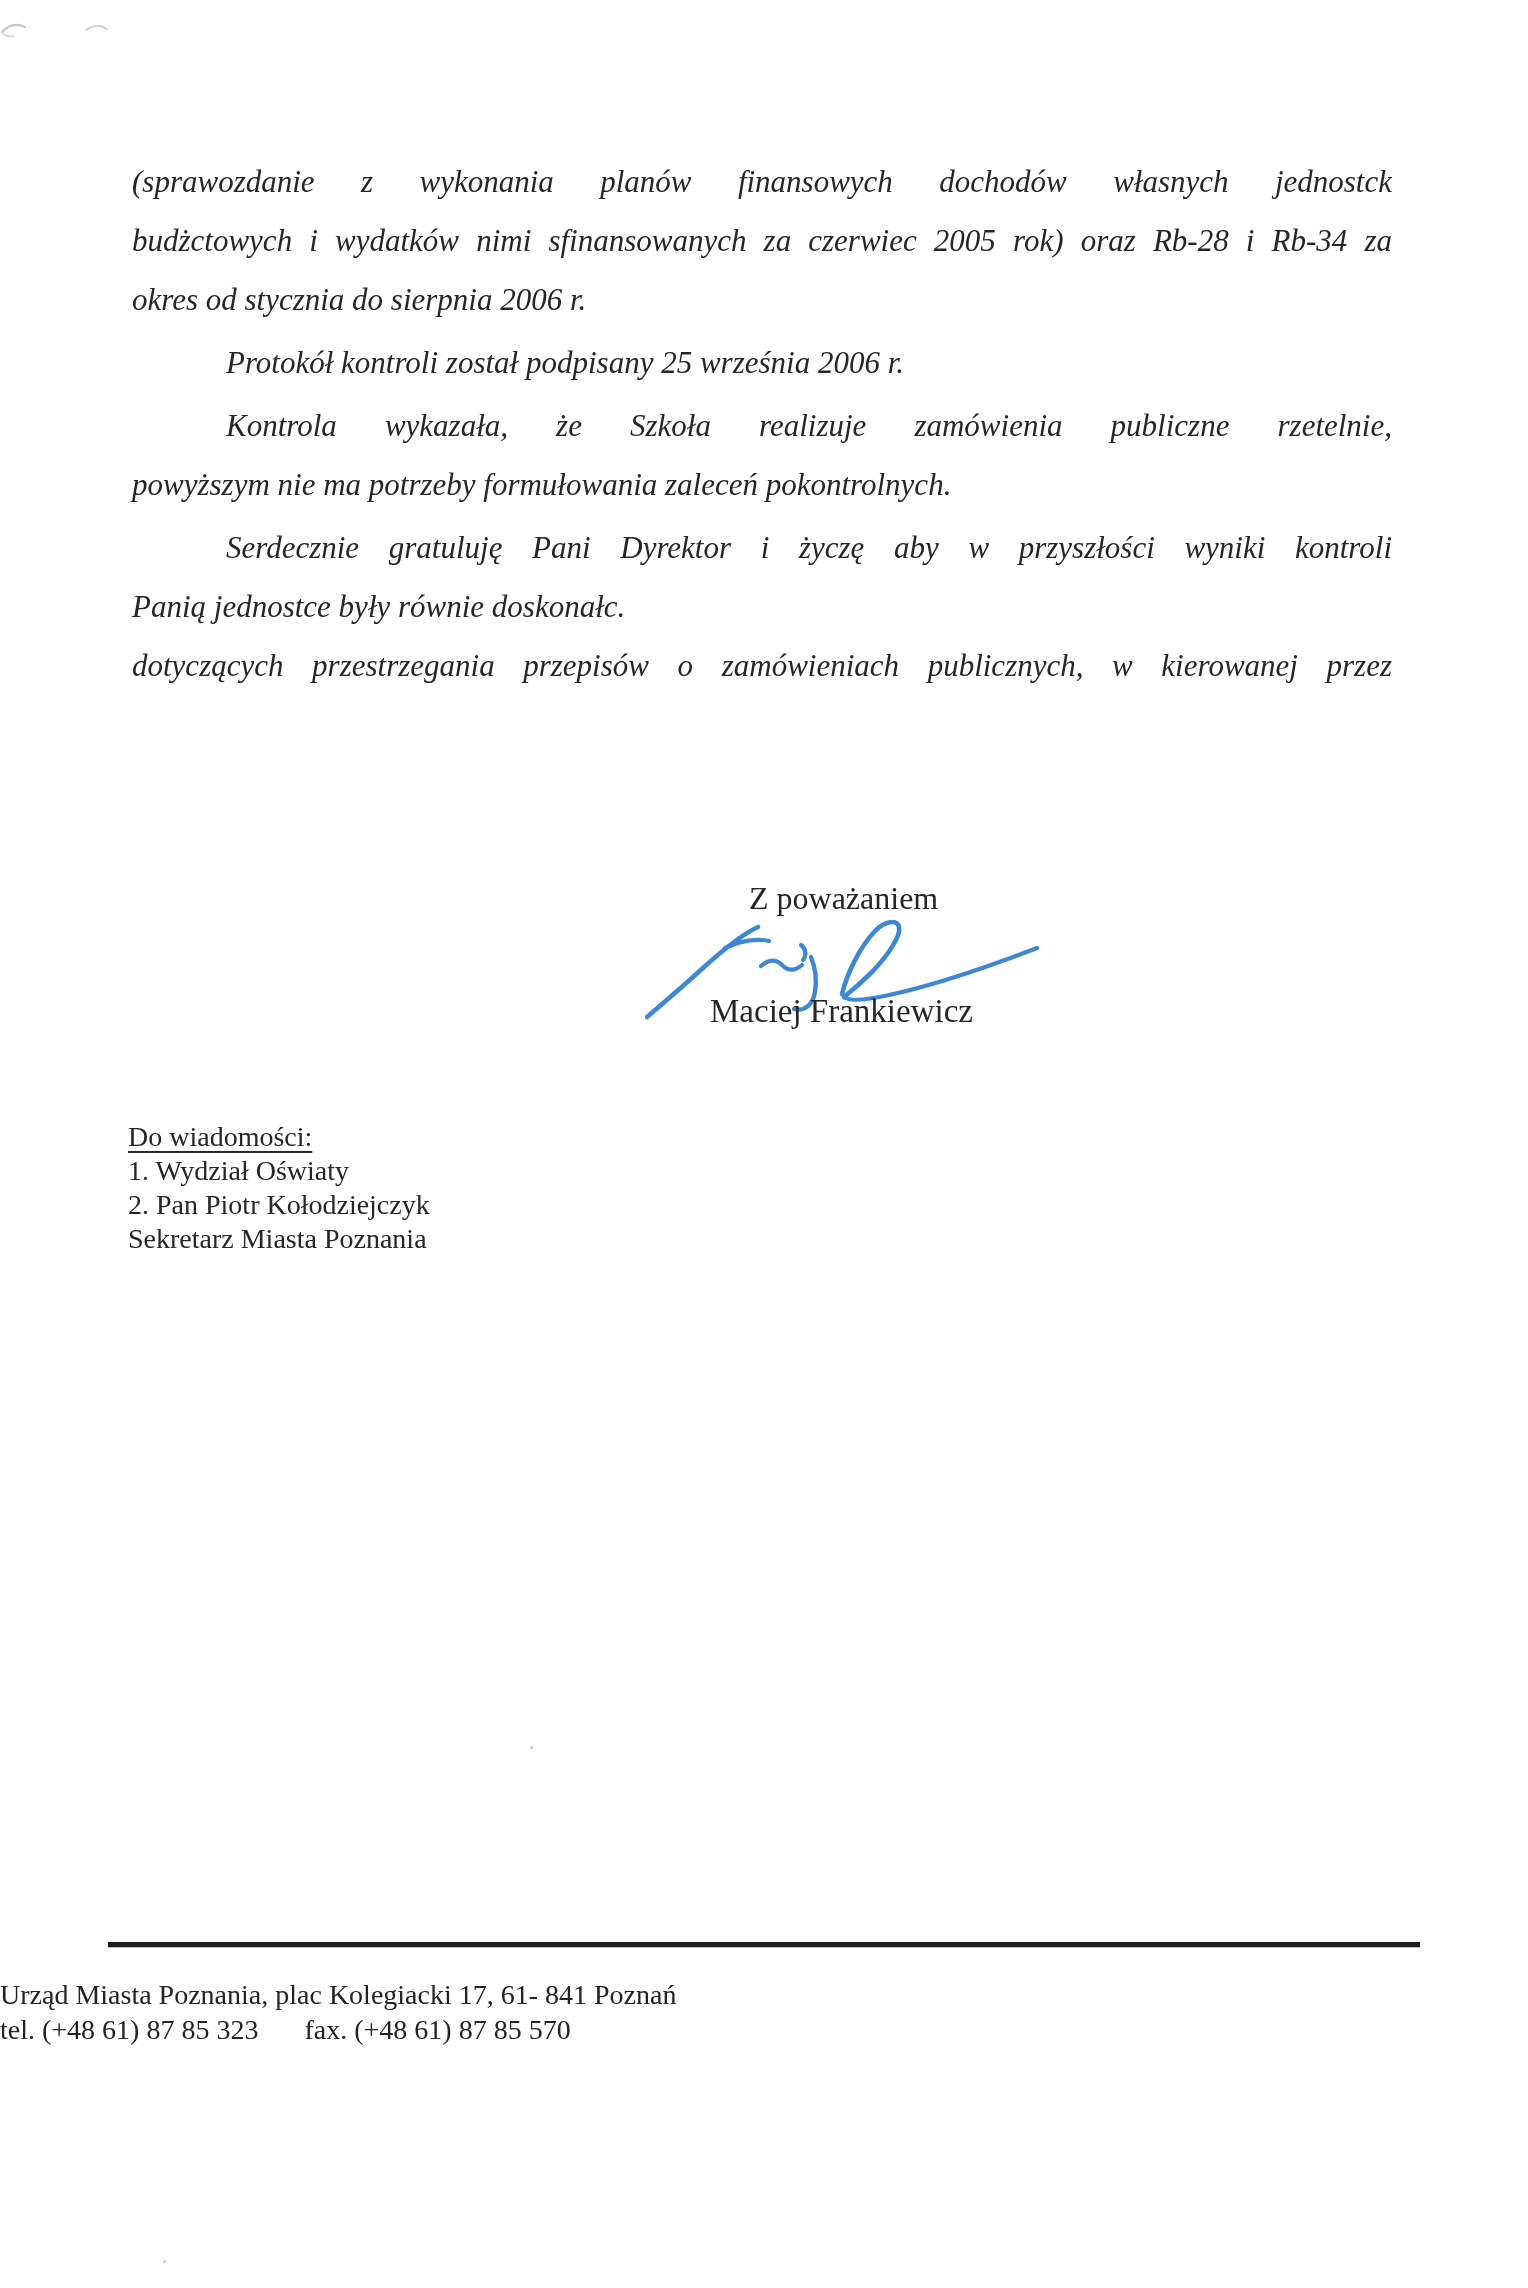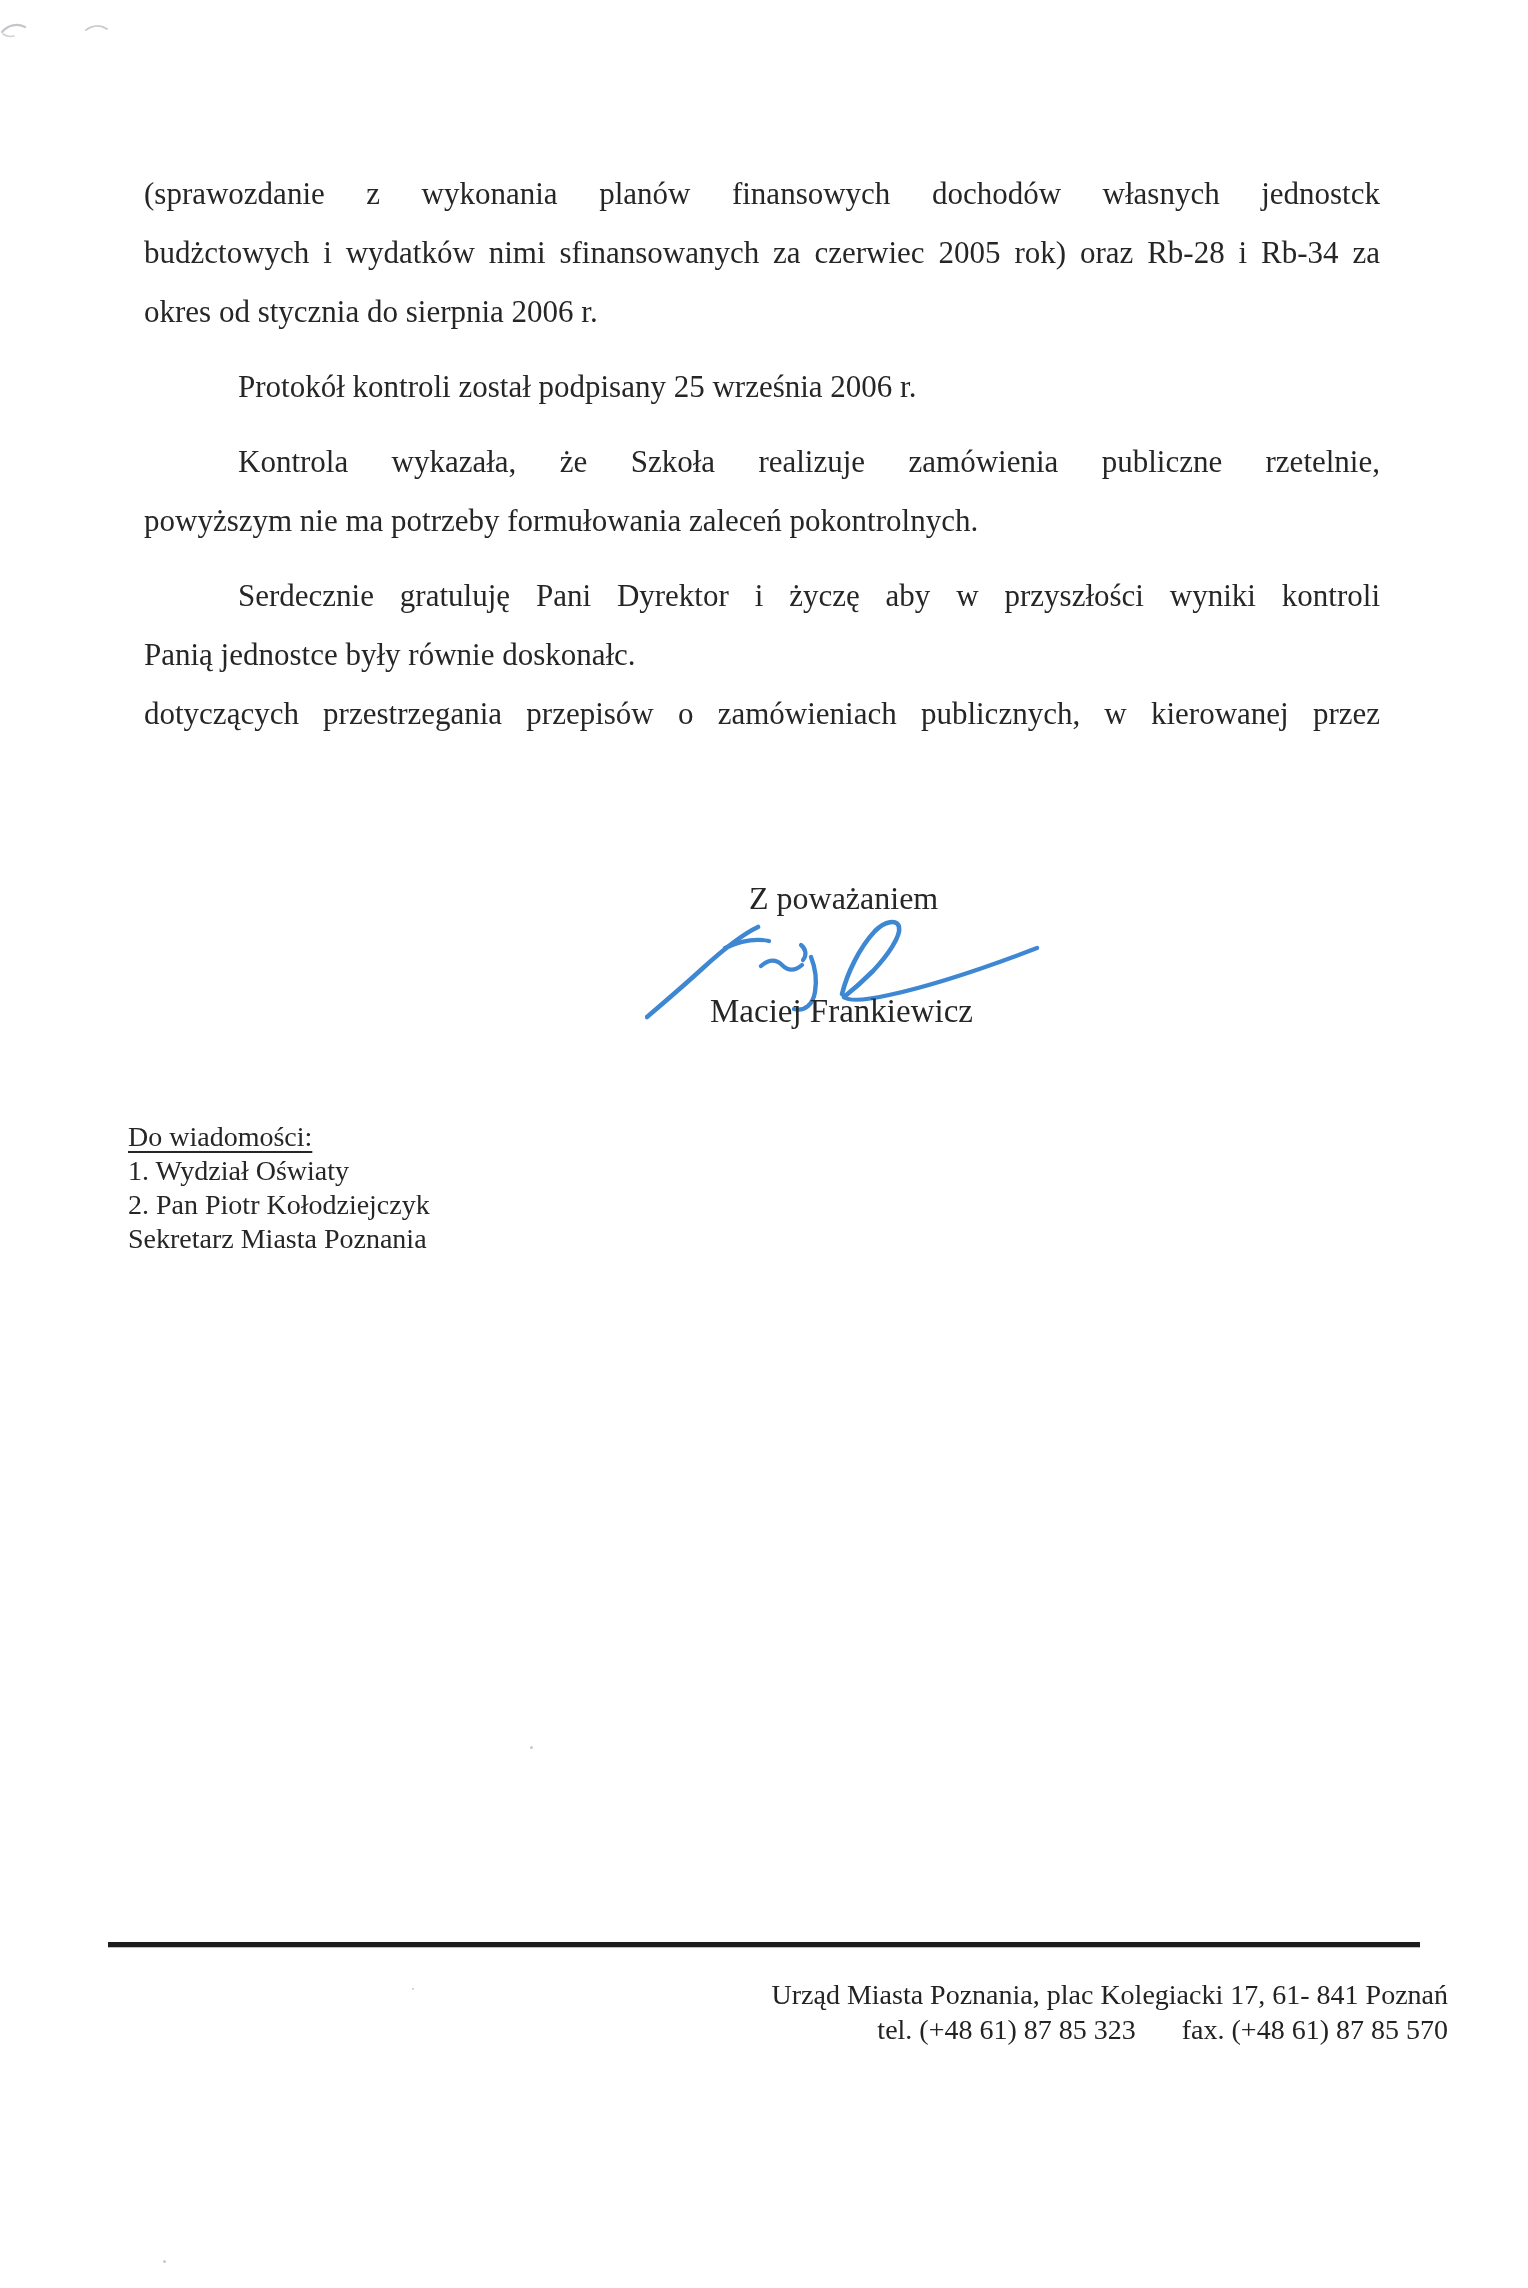--- a/index.html
+++ b/index.html
@@ -17,21 +17,21 @@
   
   .letter-body {
     position: absolute;
     left: 128px;
     top: 148px;
     width: 1268px;
     font-size: 31px;
     line-height: 59px;
     color: #262626;
   }
-  .para { margin: 16px; padding: 0; }
+  .para { margin: 4px; padding: 0; font-style: italic; }
   .t-line { display: block; height: 59px; white-space: nowrap; }
   .t-line.fill {
     white-space: normal;
     text-align: justify;
     text-align-last: justify;
     text-justify: inter-word;
     overflow: hidden;
   }
   .t-line.indent { padding-left: 94px; }
   .t-line.indent.fill { padding-left: 94px; }
@@ -82,21 +82,21 @@
     width: 1312px;
     height: 5px;
     background: #1d1d1d;
     box-shadow: 0 1px 0 rgba(0,0,0,0.25);
   }
   .footer-text {
     position: absolute;
     left: 0;
     top: 1977px;
     width: 1448px;
-    text-align: right;
+    text-align: left;
     font-size: 28px;
     line-height: 35px;
     color: #232323;
   }
   .footer-text .row { display: block; }
   .gap-wide { display: inline-block; width: 46px; }
   .gap-small { display: inline-block; width: 22px; }
 
   
   .artifact-topleft { position: absolute; left: 0; top: 14px; width: 130px; height: 40px; }

